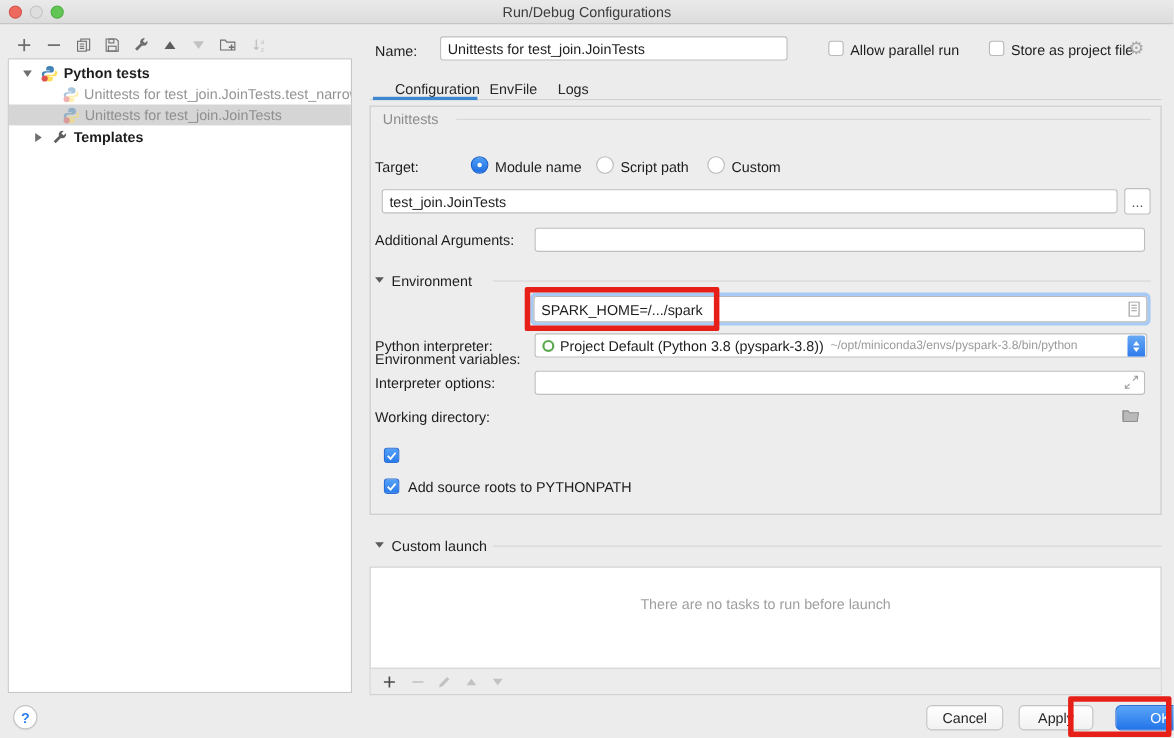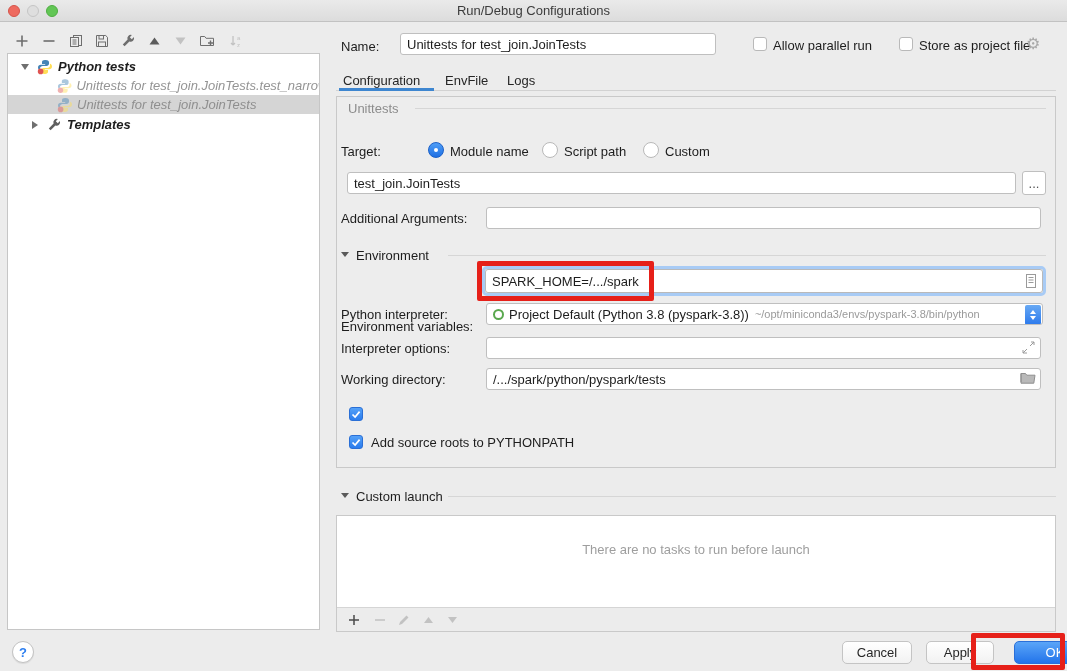--- a/index.html
+++ b/index.html
@@ -8,21 +8,21 @@
   
   .titlebar{position:absolute;left:0;top:0;width:1067px;height:22px;background:linear-gradient(#eaeaea,#dcdcdc);border-bottom:1px solid #c2c2c2;box-sizing:border-box;}
   .title{position:absolute;left:0;top:0;width:100%;text-align:center;line-height:21px;font-size:13px;color:#3c3c3c;}
   .light{position:absolute;top:5px;width:12px;height:12px;border-radius:50%;box-sizing:border-box;}
   .light.red{left:8px;background:#ee6a5f;border:1px solid #d5544a;}
   .light.grey{left:27px;background:#dedede;border:1px solid #c5c5c5;}
   .light.green{left:46px;background:#62c655;border:1px solid #4fae42;}
   
   .tbtn{position:absolute;top:31px;width:20px;height:20px;display:flex;align-items:center;justify-content:center;}
   
-  .treepanel{position:absolute;left:7px;top:53px;width:313px;height:577px;background:#fff;border:1px solid #c6c6c6;box-sizing:border-box;overflow:hidden;font-style:italic;}
+  .treepanel{position:absolute;left:7px;top:53px;width:313px;height:577px;background:#fff;border:1px solid #c6c6c6;box-sizing:border-box;overflow:hidden;}
   .trow{position:absolute;left:0;width:100%;height:19px;display:flex;align-items:center;white-space:nowrap;box-sizing:border-box;}
   .trow .lab{overflow:hidden;text-overflow:clip;}
   .bold{font-weight:bold;color:#1d1d1d;}
   .greytx{color:#949494;}
   .tri-d{width:0;height:0;border-left:4.5px solid transparent;border-right:4.5px solid transparent;border-top:6px solid #6f6f6f;}
   .tri-r{width:0;height:0;border-top:4.5px solid transparent;border-bottom:4.5px solid transparent;border-left:6px solid #6f6f6f;}
   .faded{opacity:.45;}
   
   .lbl{position:absolute;white-space:nowrap;color:#1d1d1d;}
   .dim{color:#8c8c8c;}
@@ -165,21 +165,21 @@
 
   <span class="lbl" style="left:341px;top:39px;">Name:</span>
   <input class="fld" style="left: 400px; top: 33px; width: 316px; height: 22px;" value="Unittests for test_join.JoinTests">
 
   <div class="cb" style="left:753px;top:37px;"></div>
   <span class="lbl" style="left:773px;top:38px;">Allow parallel run</span>
   <div class="cb" style="left:899px;top:37px;"></div>
   <span class="lbl" style="left:919px;top:38px;">Store as project file</span>
   <span class="gear">⚙</span>
 
-  <span class="tab" style="left:343px;">Configuration</span>
+  <span class="tab" style="left:359px;">Configuration</span>
   <span class="tab" style="left:445px;">EnvFile</span>
   <span class="tab" style="left:507px;">Logs</span>
   <div class="tabline"></div>
   <div class="tabsel"></div>
 
   <div class="panel"></div>
 
   <span class="lbl dim" style="left:348px;top:101px;">Unittests</span>
   <div class="hr" style="left:415px;top:108px;width:631px;"></div>
 
@@ -225,21 +225,20 @@
 
   <span class="lbl" style="left:341px;top:341px;">Interpreter options:</span>
   <input class="fld" style="left: 486px; top: 337px; width: 555px; height: 22px;" value="">
   <div class="abs" style="left:1022px;top:341px;">
     <svg width="13" height="13" viewBox="0 0 13 13">
         <path d="M8 5l4-4M12 4V1H9M5 8l-4 4M1 9v3h4" stroke="#9a9a9a" fill="none"></path>
       </svg>
   </div>
 
   <span class="lbl" style="left:341px;top:372px;">Working directory:</span>
-  <input class="fld" style="left: 486px; top: 368px; width: 555px; height: 22px; padding-right: 26px;" value="/.../spark/python/pyspark/tests">
   <div class="abs" style="left:1020px;top:371px;">
     <svg width="16" height="13" viewBox="0 0 16 13">
         <path d="M1 2.5h4.5l1.3 1.7H15l-1.2 8H1z" fill="#b9b9b9" stroke="#8f8f8f"></path>
         <path d="M1 2.5V11" stroke="#8f8f8f"></path>
       </svg>
   </div>
 
   <div class="cb on" style="left:349px;top:407px;">
     <svg width="10" height="9" viewBox="0 0 10 9">
         <path d="M1.5 4.5l2.6 2.6L8.6 1.6" stroke="#fff" stroke-width="1.7" fill="none"></path>

